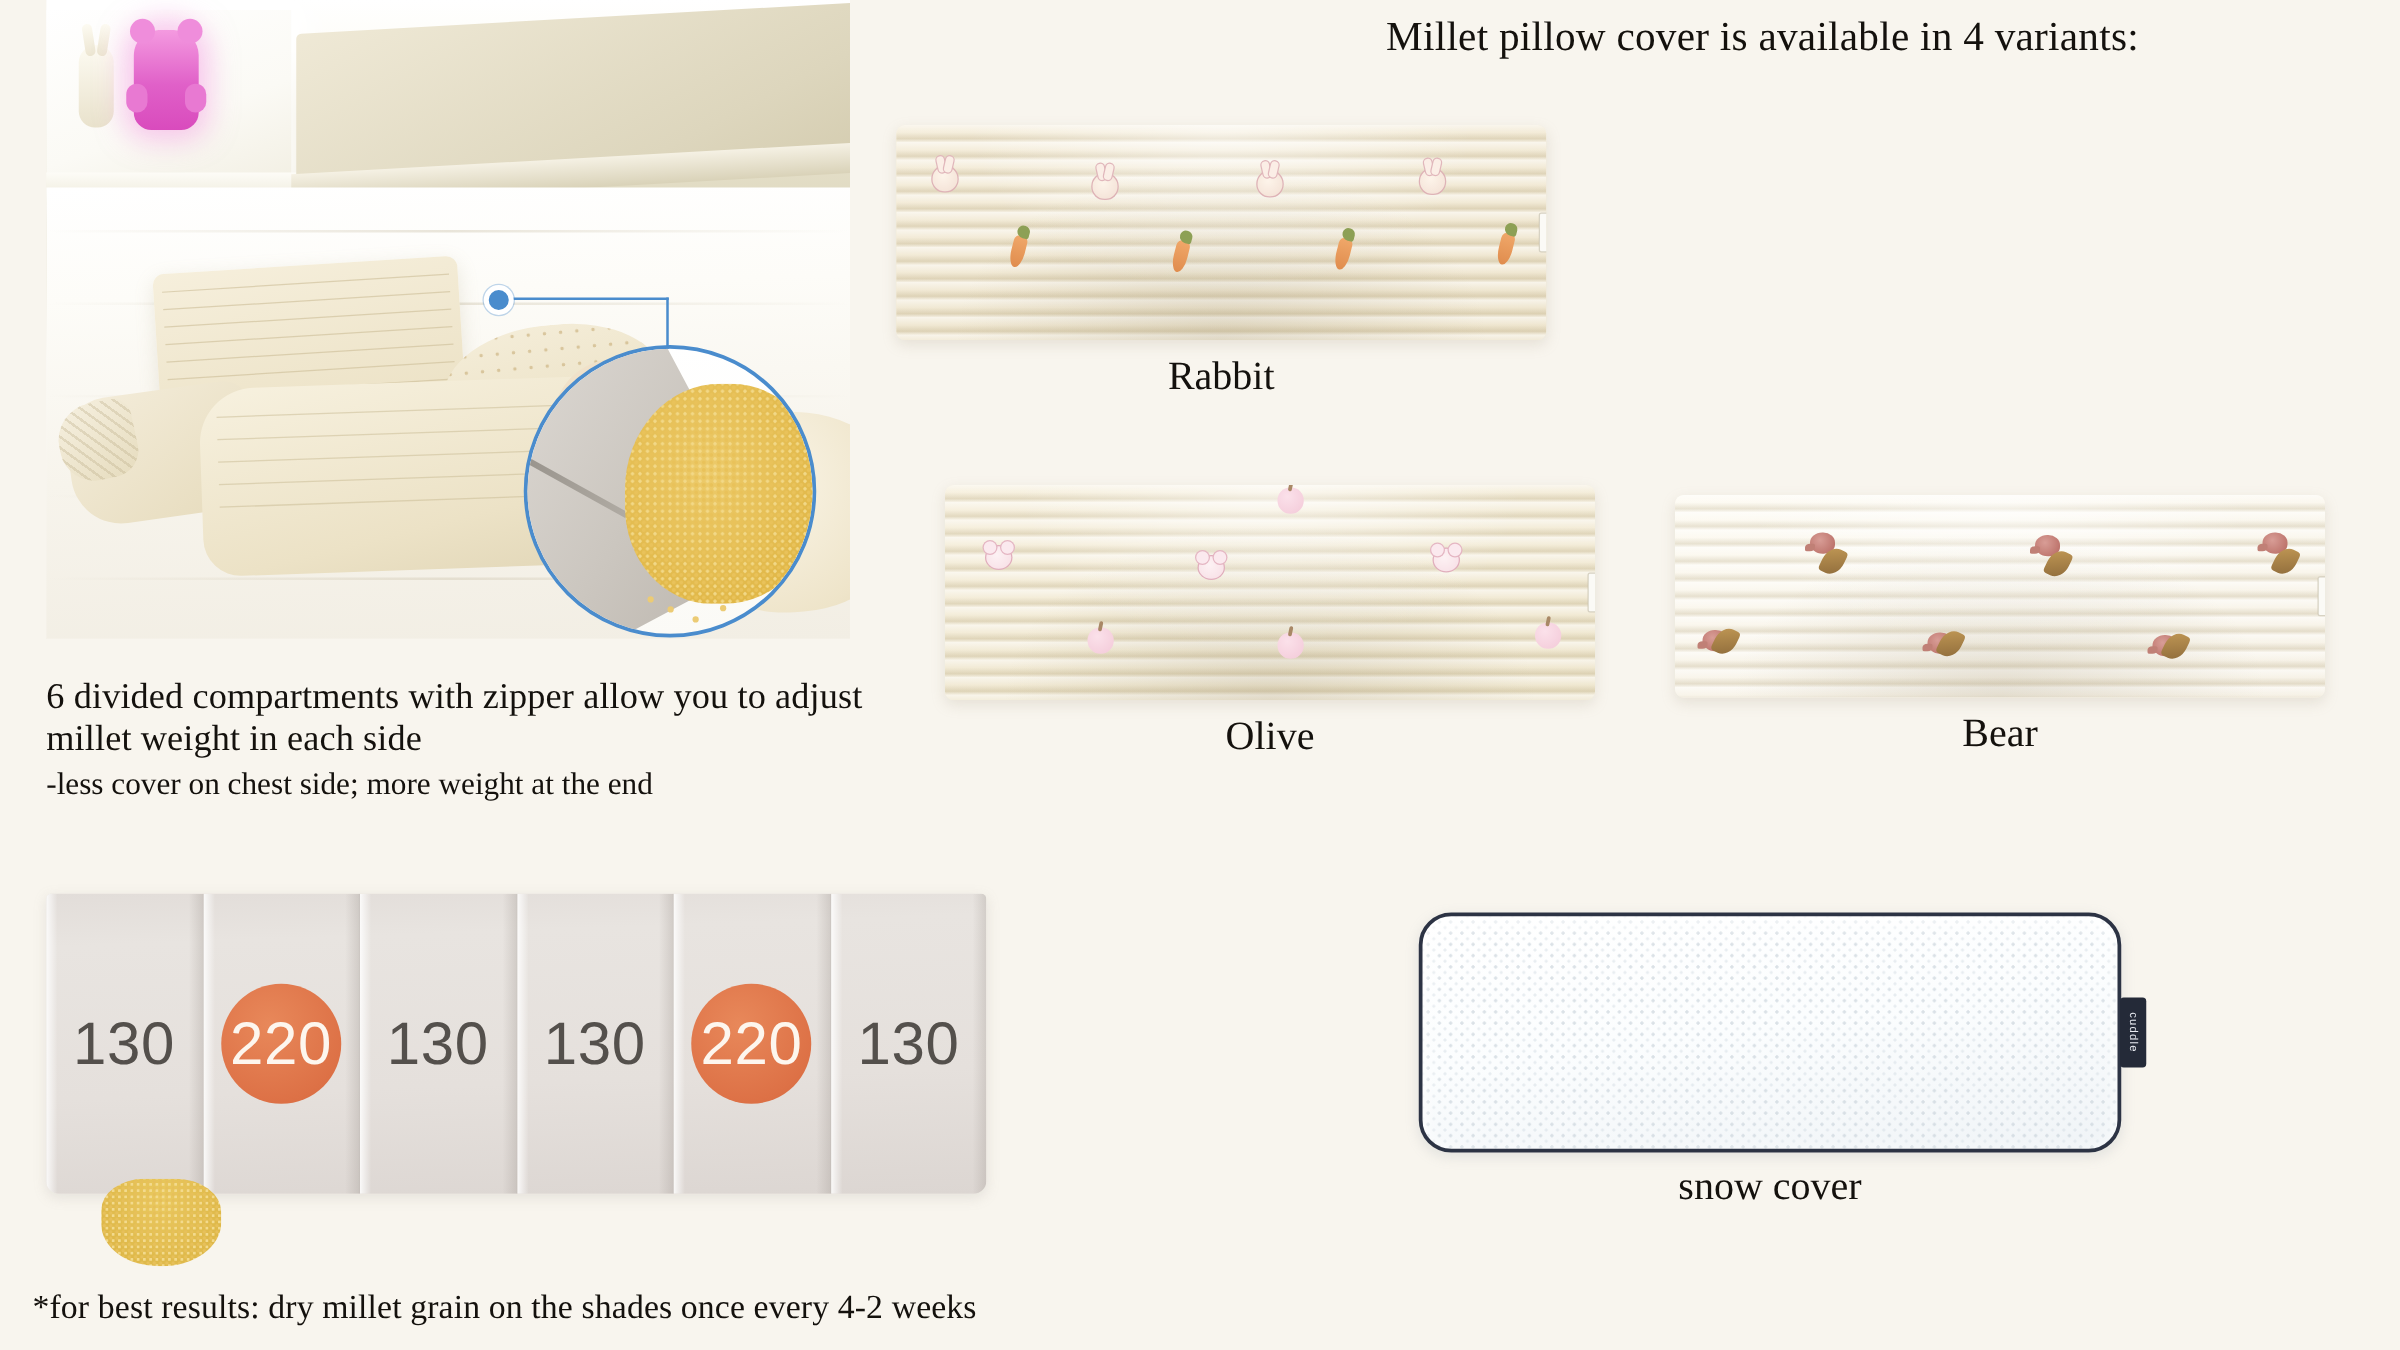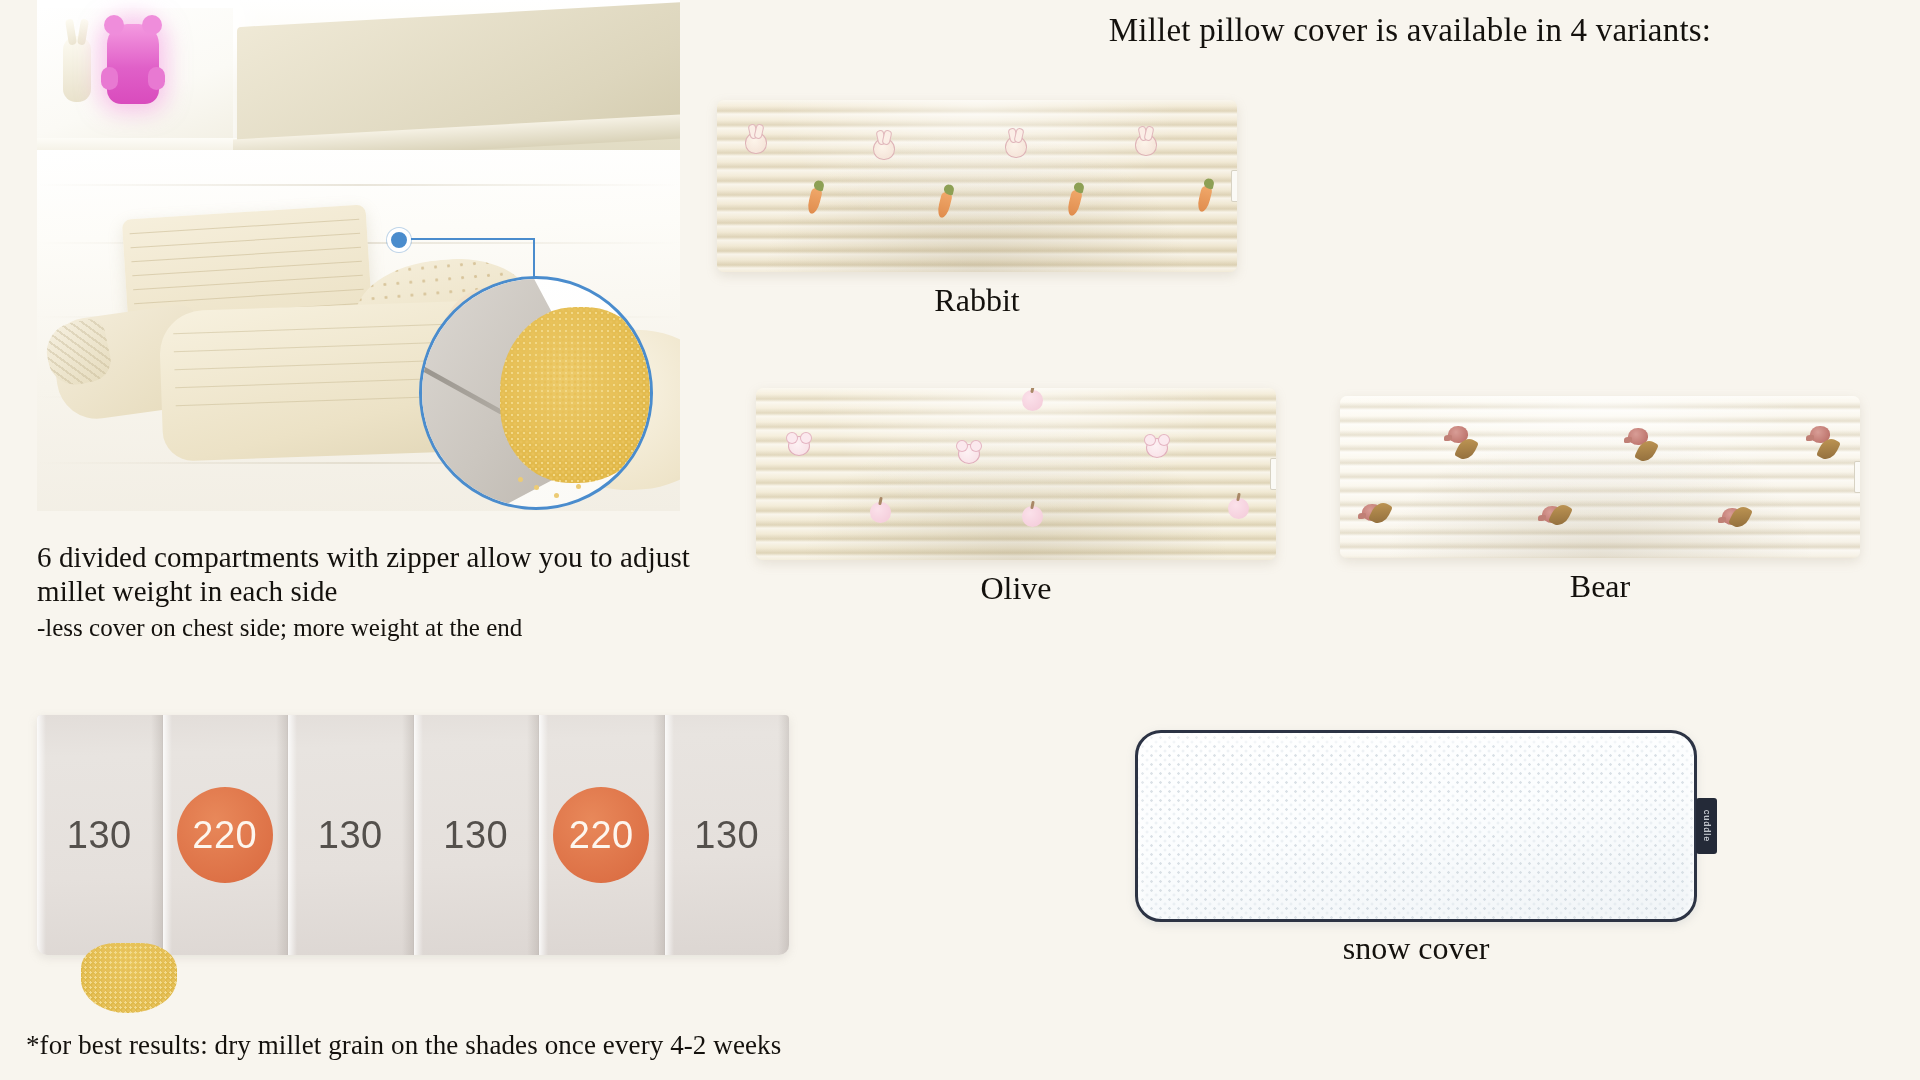--- a/index.html
+++ b/index.html
@@ -224,21 +224,21 @@
     content:""; position:absolute; left:0; top:0; bottom:0; width:9px;
     background:linear-gradient(90deg,rgba(255,255,255,.85),rgba(255,255,255,0));
   }
   .comp-cell::after {
     content:""; position:absolute; right:0; top:0; bottom:0; width:11px;
     background:linear-gradient(270deg,rgba(160,152,146,.3),rgba(160,152,146,0));
   }
   .comp-num {
     position:relative; z-index:2;
     font-family:"Liberation Sans", sans-serif;
-    font-size:38px; color:#54504c; letter-spacing:.5px;text-align:center;
+    font-size:48px; color:#54504c; letter-spacing:.5px;text-align:center;
   }
   .comp-cell.heavy .comp-num {
     color:#fdf6ee;
     width:96px; height:96px; border-radius:50%;
     background:radial-gradient(circle at 40% 34%, #e8885a, #dd7146 72%, #d4673c);
     display:flex; align-items:center; justify-content:center;
   }
   .comp-spill {
     position:absolute; left:44px; top:228px; width:96px; height:70px;
     background:

